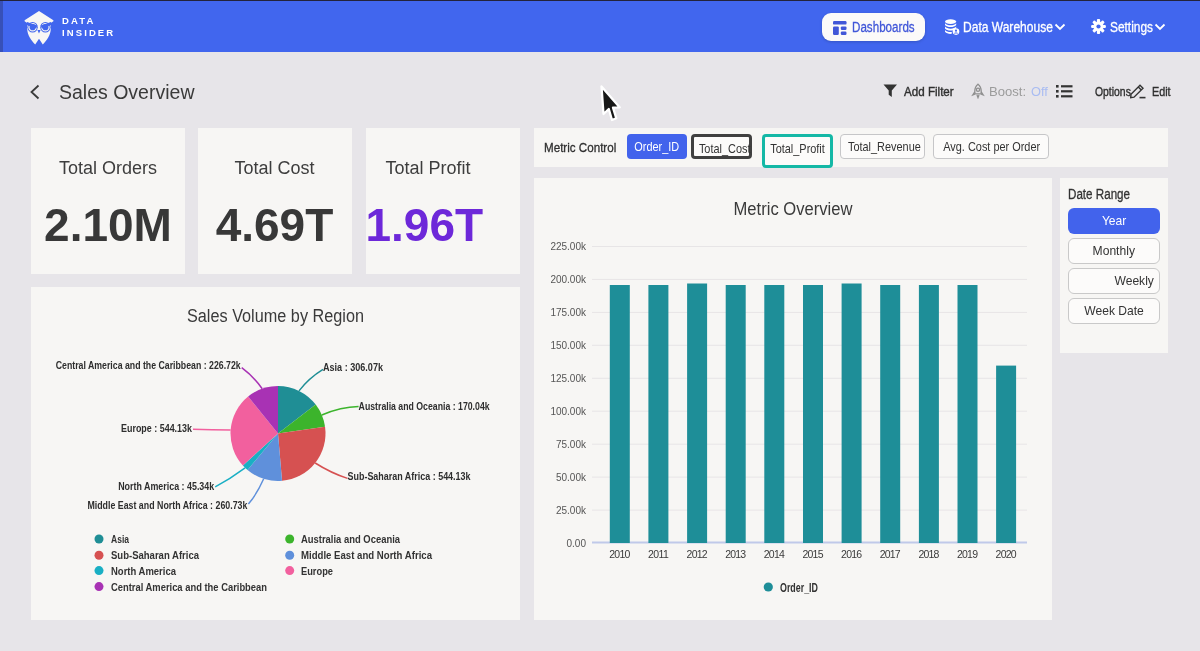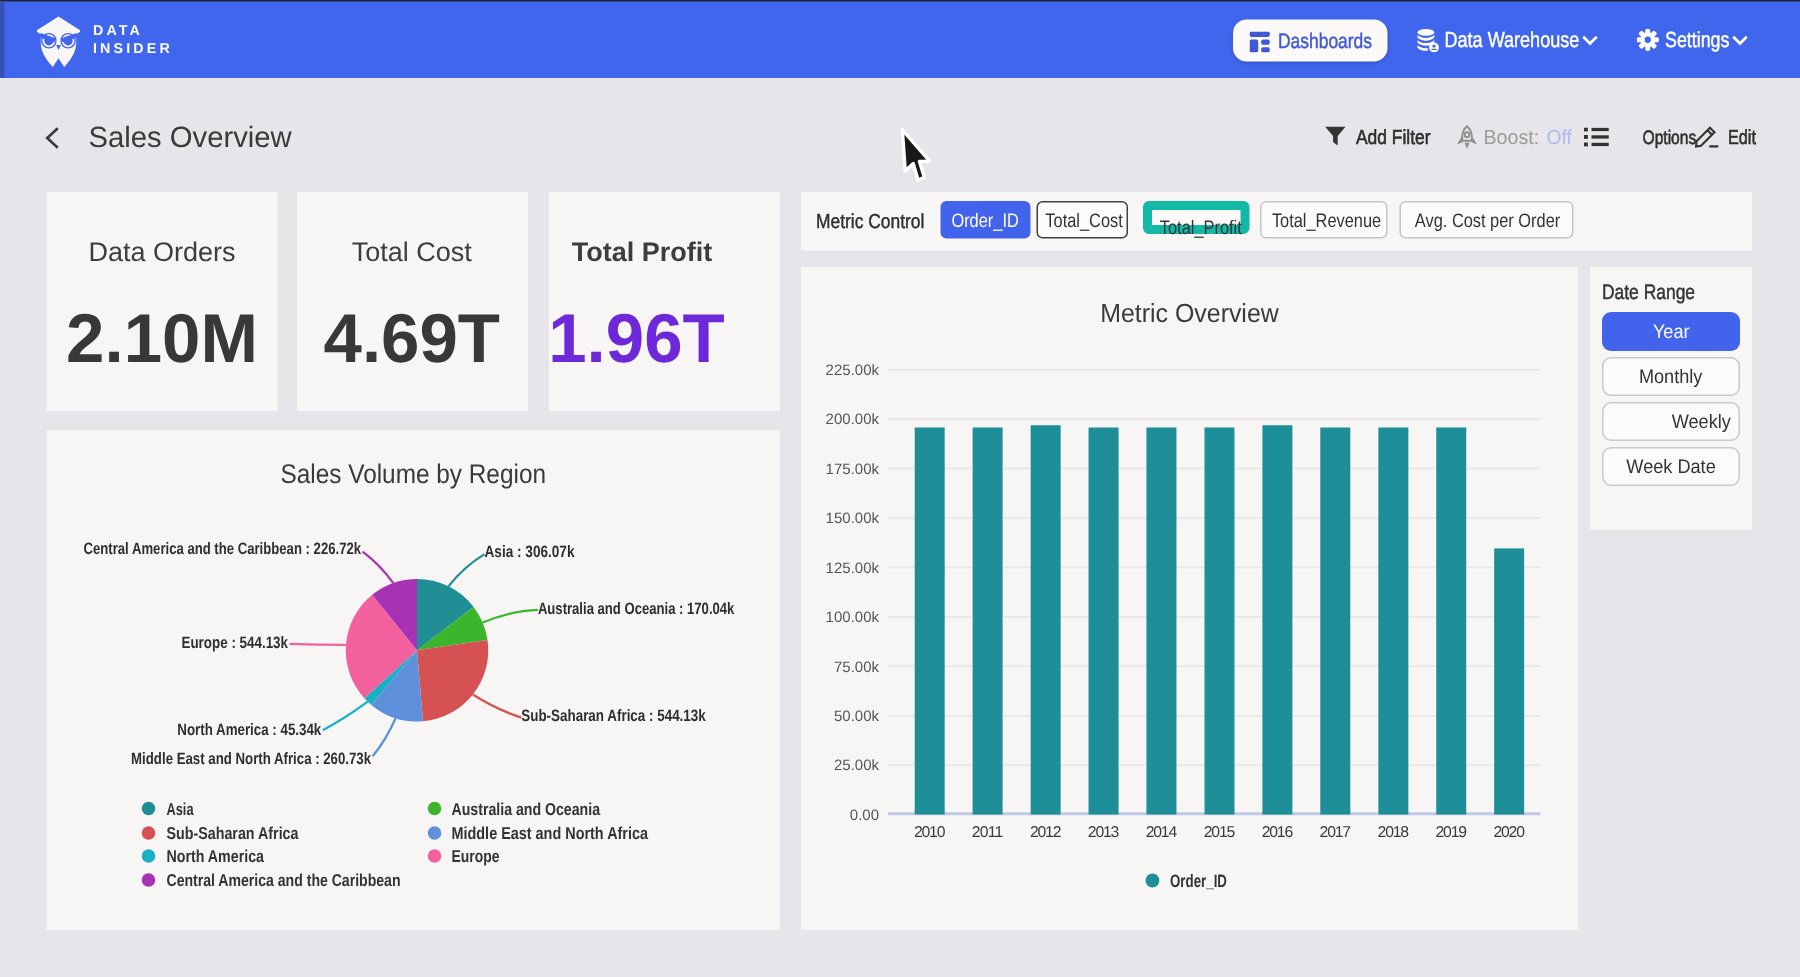--- a/index.html
+++ b/index.html
@@ -117,23 +117,23 @@
 <div class="abs" style="left:1079px;top:83.5px;color:#2F2F2F;font-size:13px;margin-left:16px;-webkit-text-stroke:0.4px #2F2F2F;"><span class="cx" style="transform:scaleX(0.8);">Options</span></div>
 <svg class="abs" style="left:1130px;top:83px;" width="17" height="16" viewBox="0 0 17 16">
   <path d="M1,11.2 L10,2.2 L13,5.2 L4,14.2 L0.7,14.7 Z M8.3,3.9 L11.3,6.9" fill="none" stroke="#333" stroke-width="1.4"></path>
   <path d="M9.5,14.6 L15.5,14.6" stroke="#333" stroke-width="1.6"></path>
 </svg>
 <div class="abs" style="left:1152px;top:83.5px;color:#2F2F2F;font-size:13.5px;-webkit-text-stroke:0.4px #2F2F2F;"><span class="cx" style="transform:scaleX(0.8);">Edit</span></div>
 
 <div class="card" style="left:31px;top:128px;width:154px;height:146px;"></div>
 <div class="card" style="left:197.5px;top:128px;width:154px;height:146px;"></div>
 <div class="card" style="left:365.5px;top:128px;width:154.5px;height:146px;"></div>
-<div class="abs" style="left:31px;top:158px;width:154px;text-align:center;font-size:18px;color:#3D3D3D;">Data Orders</div>
+<div class="abs" style="left:31px;top:158px;width:154px;text-align:center;font-size:18px;color:#3D3D3D;">Total Orders</div>
 <div class="abs" style="left:197.5px;top:158px;width:154px;text-align:center;font-size:18px;color:#3D3D3D;">Total Cost</div>
-<div class="abs" style="left:365.5px;top:158px;width:125px;text-align:center;font-size:18px;color:#3D3D3D;font-weight:bold;">Total Profit</div>
+<div class="abs" style="left:365.5px;top:158px;width:125px;text-align:center;font-size:18px;color:#3D3D3D;">Total Profit</div>
 <div class="abs" style="left:31px;top:198px;width:154px;text-align:center;font-size:46px;font-weight:bold;color:#383838;">2.10M</div>
 <div class="abs" style="left:197.5px;top:198px;width:154px;text-align:center;font-size:46px;font-weight:bold;color:#383838;">4.69T</div>
 <div class="abs" style="left:365.5px;top:198px;width:175px;text-align:left;font-size:46px;font-weight:bold;color:#6d28d9;">1.96T</div>
 
 <div class="card" style="left:31px;top:287px;width:489px;height:333px;"></div>
 <svg class="abs" style="left:31px;top:287px;" width="489" height="333" viewBox="0 0 489 333">
   <text x="244.5" y="35" text-anchor="middle" font-size="18" fill="#3A3A3A" lengthAdjust="spacingAndGlyphs" textLength="177">Sales Volume by Region</text>
   <path d="M247,146.5 L247,99 A47.5,47.5 0 0 1 284.7,117.61 Z" fill="#1F8E95"></path>
   <path d="M247,146.5 L284.7,117.61 A47.5,47.5 0 0 1 294.01,139.67 Z" fill="#3CB42C"></path>
   <path d="M247,146.5 L294.01,139.67 A47.5,47.5 0 0 1 251.03,193.83 Z" fill="#D65151"></path>
@@ -175,22 +175,22 @@
     <text x="80" y="303.6" lengthAdjust="spacingAndGlyphs" textLength="156">Central America and the Caribbean</text>
     <text x="270" y="256" lengthAdjust="spacingAndGlyphs" textLength="99">Australia and Oceania</text>
     <text x="270" y="272.3" lengthAdjust="spacingAndGlyphs" textLength="131">Middle East and North Africa</text>
     <text x="270" y="287.6" lengthAdjust="spacingAndGlyphs" textLength="32">Europe</text>
   </g>
 </svg>
 
 <div class="card" style="left:534px;top:128px;width:634px;height:39px;"></div>
 <div class="abs" style="left:544px;top:140px;font-size:13.5px;color:#2F2F2F;-webkit-text-stroke:0.3px #2F2F2F;"><span class="cx" style="transform:scaleX(0.86);">Metric Control</span></div>
 <div class="abs" style="left:626.5px;top:134px;width:60px;height:25px;background:#4263EC;border-radius:4px;color:#fff;font-size:13px;line-height:25px;text-align:center;"><span class="cx" style="transform:scaleX(0.84);transform-origin:center;">Order_ID</span></div>
-<div class="abs" style="left:691px;top:134px;width:61px;height:25px;background:#FCFBFA;border:1px solid #404040;border-radius:4px;color:#333;font-size:13px;line-height:23px;text-align:center;"><span class="cx" style="transform:scaleX(0.84);transform-origin:center;">Total_Cost</span></div>
-<div class="abs" style="left:761.5px;top:134px;width:71.5px;height:22px;background:#FCFBFA;border:6px solid #14b8a6;border-radius:4px;color:#333;font-size:13px;line-height:23px;text-align:center;"><span class="cx" style="transform:scaleX(0.84);transform-origin:center;">Total_Profit</span></div>
+<div class="abs" style="left:691px;top:134px;width:61px;height:25px;background:#FCFBFA;border:3px solid #404040;border-radius:4px;color:#333;font-size:13px;line-height:23px;text-align:center;"><span class="cx" style="transform:scaleX(0.84);transform-origin:center;">Total_Cost</span></div>
+<div class="abs" style="left:761.5px;top:134px;width:71.5px;height:34px;background:#FCFBFA;border:3px solid #14b8a6;border-radius:4px;color:#333;font-size:13px;line-height:23px;text-align:center;"><span class="cx" style="transform:scaleX(0.84);transform-origin:center;">Total_Profit</span></div>
 <div class="abs" style="left:840px;top:134px;width:84.5px;height:25px;background:#FCFBFA;border:1px solid #C6C6C8;border-radius:4px;color:#333;font-size:13px;line-height:23px;text-align:center;"><span class="cx" style="transform:scaleX(0.84);transform-origin:center;">Total_Revenue</span></div>
 <div class="abs" style="left:933px;top:134px;width:116px;height:25px;background:#FCFBFA;border:1px solid #C6C6C8;border-radius:4px;color:#333;font-size:13px;line-height:23px;text-align:center;"><span class="cx" style="transform:scaleX(0.84);transform-origin:center;">Avg. Cost per Order</span></div>
 
 <div class="card" style="left:534px;top:178px;width:518px;height:442px;"></div>
 <svg class="abs" style="left:534px;top:178px;" width="518" height="442" viewBox="0 0 518 442">
   <text x="259" y="36.5" text-anchor="middle" font-size="17.5" fill="#3A3A3A" lengthAdjust="spacingAndGlyphs" textLength="119">Metric Overview</text>
   <g stroke="#E7E5E6" stroke-width="1">
     <line x1="58" y1="68.5" x2="493" y2="68.5"></line>
     <line x1="58" y1="101.4" x2="493" y2="101.4"></line>
     <line x1="58" y1="134.4" x2="493" y2="134.4"></line>

